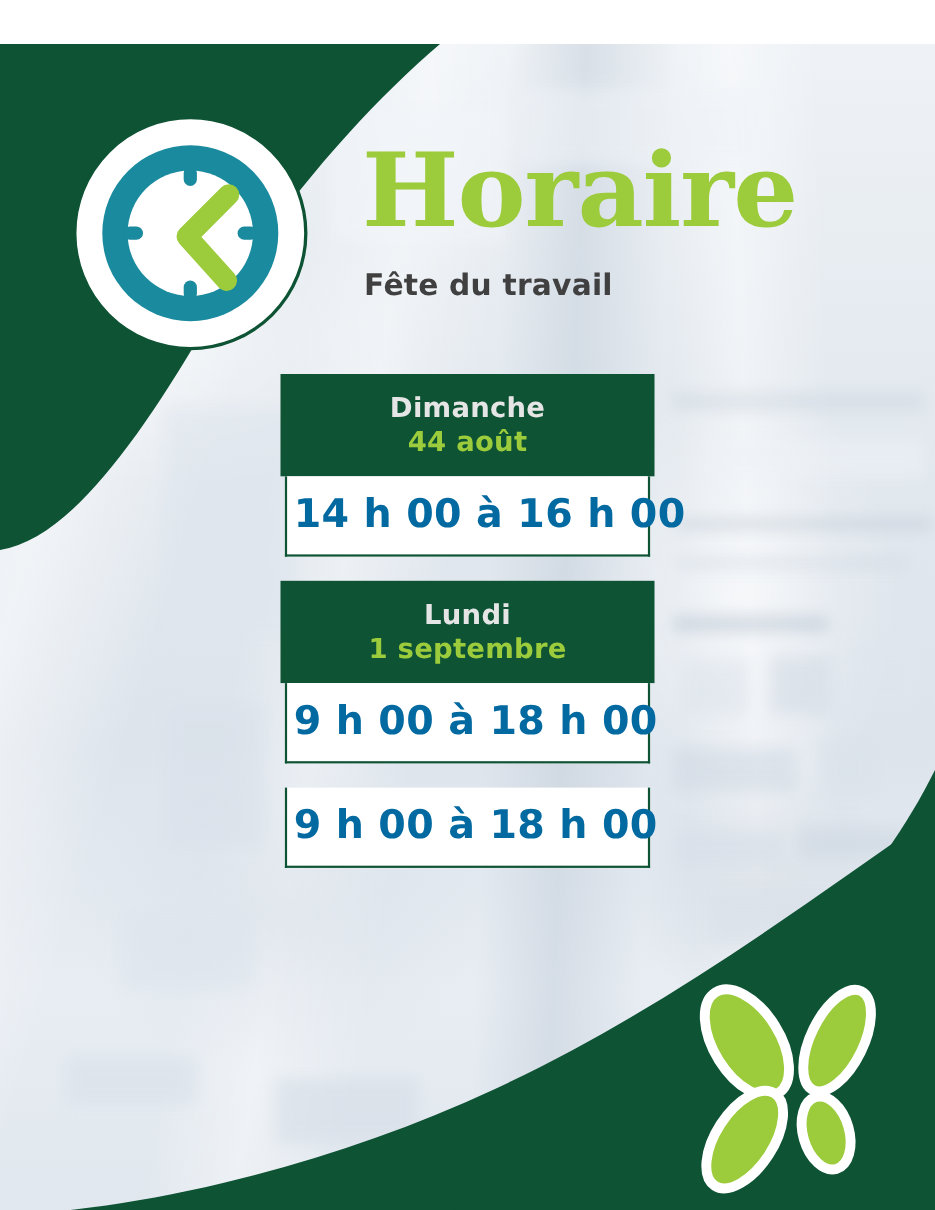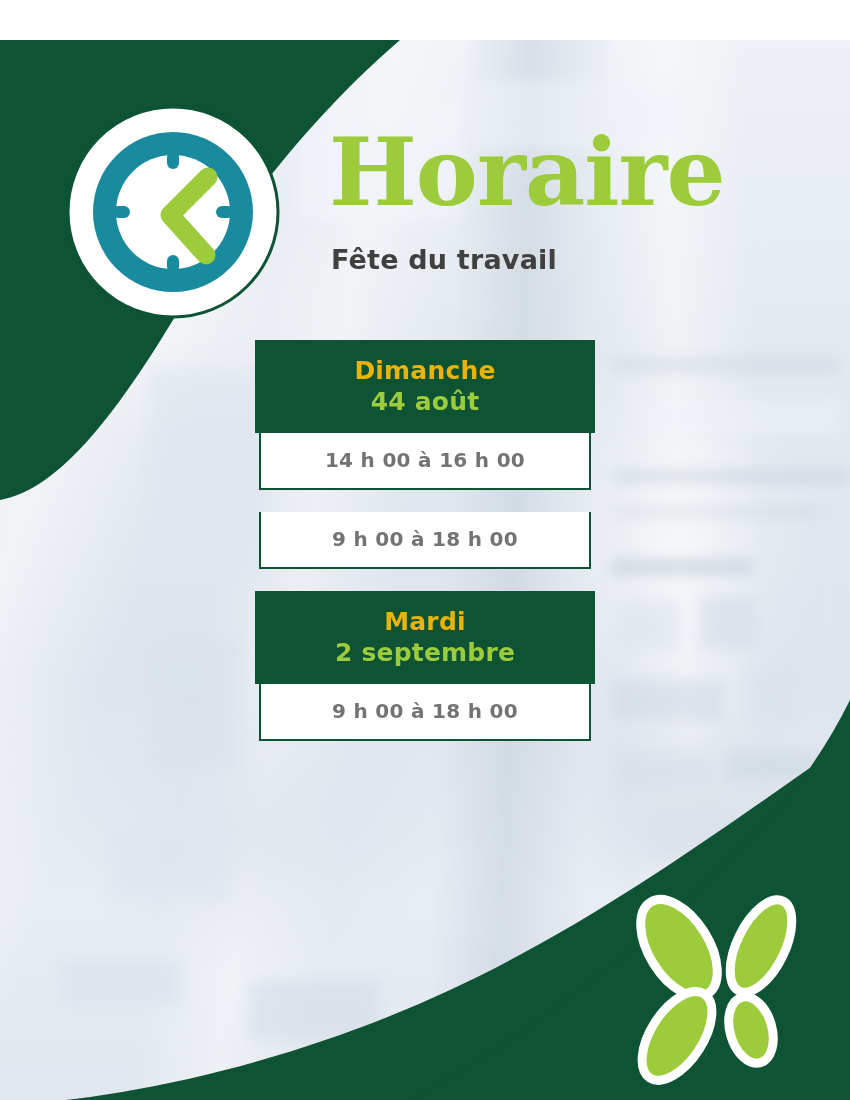--- a/index.html
+++ b/index.html
@@ -112,21 +112,21 @@
   .card-head {
     background: #0d5334;
     padding: 16px 10px 16px;
     text-align: center;
   }
   .card-day {
     font-family: "DejaVu Sans", sans-serif;
     font-weight: 700;
     font-size: 25px;
     line-height: 1.22;
-    color: #eab308;
+    color: #e5e5e5;
     letter-spacing: 0.2px;
   }
   .card-date {
     font-family: "DejaVu Sans", sans-serif;
     font-weight: 700;
     font-size: 25px;
     line-height: 1.22;
     color: #9ccb3b;
     letter-spacing: 0.2px;
   }
@@ -136,23 +136,23 @@
     background: #ffffff;
     border: 2px solid #0d5334;
     border-top: none;
     box-sizing: border-box;
     text-align: center;
     padding: 17px 6px 18px;
   }
   .card-time {
     font-family: "DejaVu Sans", sans-serif;
     font-weight: 700;
-    font-size: 20px;
+    font-size: 36px;
     line-height: 1;
-    color: #737373;
+    color: #0369a1;
     letter-spacing: 0.3px;
     white-space: nowrap;
   }
 
   
   .ornament {
     position: absolute;
     left: 612px;
     top: 848px;
     width: 215px;
@@ -218,30 +218,30 @@
       <div class="card-head">
         <div class="card-day">Dimanche</div>
         <div class="card-date">44 août</div>
       </div>
       <div class="card-body">
         <div class="card-time">14 h 00 à 16 h 00</div>
       </div>
     </div>
 
     <div class="card">
+      <div class="card-head">
+        <div class="card-day">Lundi</div>
+        <div class="card-date">1 septembre</div>
+      </div>
       <div class="card-body">
         <div class="card-time">9 h 00 à 18 h 00</div>
       </div>
     </div>
 
     <div class="card">
-      <div class="card-head">
-        <div class="card-day">Mardi</div>
-        <div class="card-date">2 septembre</div>
-      </div>
       <div class="card-body">
         <div class="card-time">9 h 00 à 18 h 00</div>
       </div>
     </div>
 
   </div>
 
   <svg class="ornament" viewBox="0 0 215 215">
     <g transform="translate(107,104)">
       <ellipse cx="-40" cy="-44" rx="30" ry="54" transform="rotate(-32 -40 -44)" fill="#9ccb3b" stroke="#ffffff" stroke-width="9"></ellipse>

